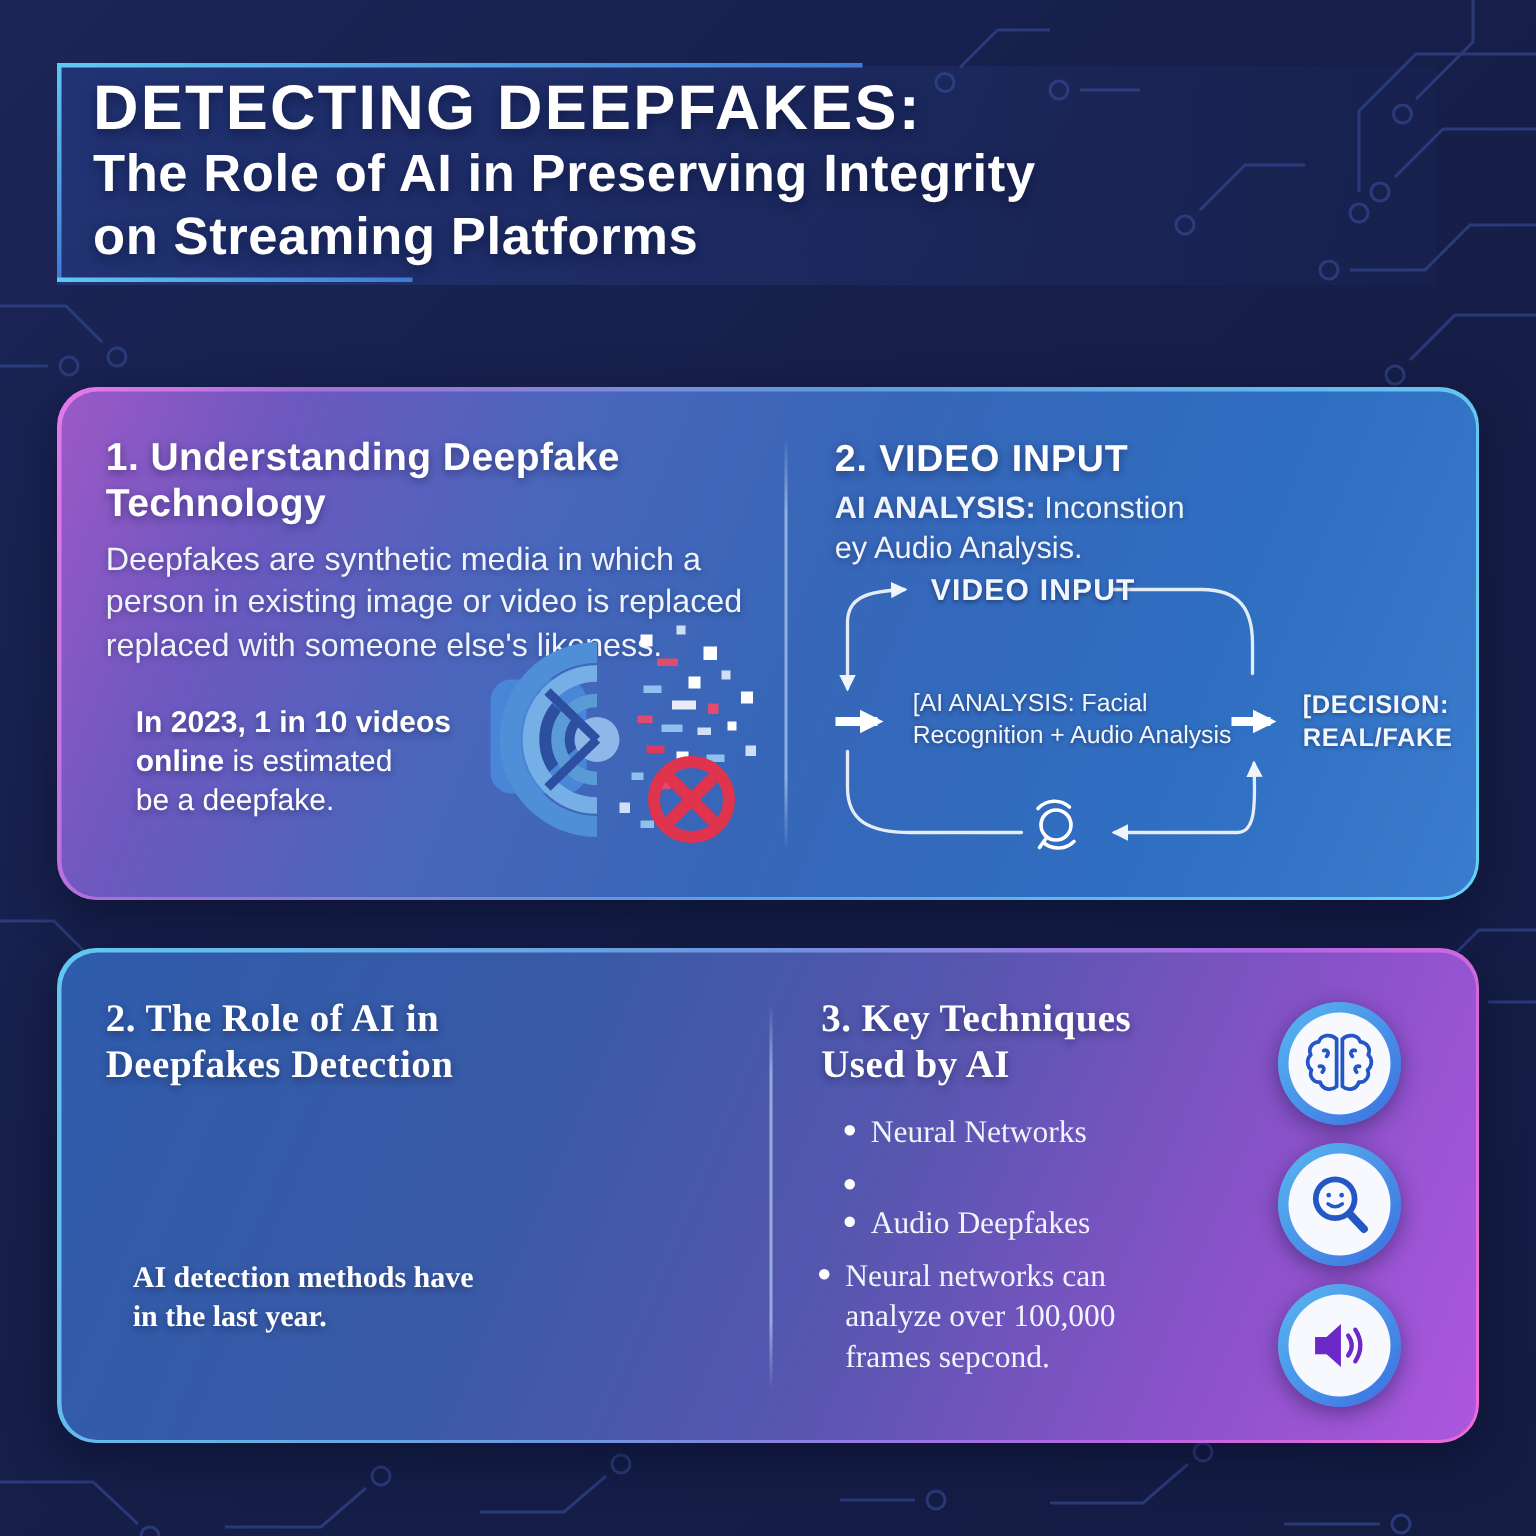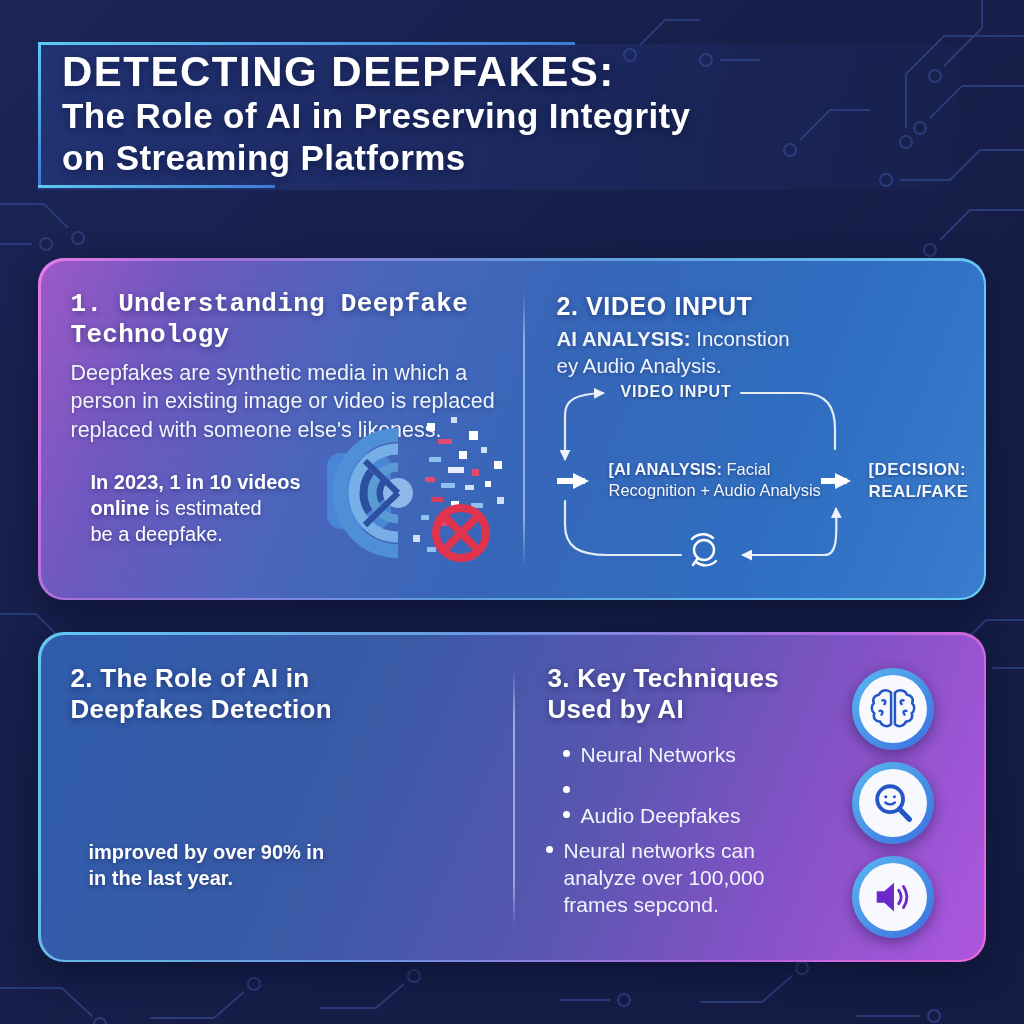--- a/index.html
+++ b/index.html
@@ -34,35 +34,36 @@
   #panel1 { left:38px; top:258px; width:948px; height:342px;
     background:linear-gradient(110deg,#e77ae9 0%,#a76fd9 16%,#5f9ade 48%,#66d2f6 100%); }
   #panel2 { left:38px; top:632px; width:948px; height:330px;
     background:linear-gradient(110deg,#62c8f1 0%,#6b97de 42%,#b066e2 76%,#f06ad9 100%); }
   .panel-inner { width:100%; height:100%; border-radius:24px; position:relative; overflow:hidden; }
   #panel1 .panel-inner {
     background:linear-gradient(112deg,#9c59c6 0%,#6e58c0 14%,#4a66bc 32%,#3766b8 52%,#2f6ec1 78%,#3a7ccd 100%);
   }
   #panel2 .panel-inner {
     background:linear-gradient(113deg,#2e5cab 0%,#3a5aa6 34%,#5956b0 58%,#8a52c9 80%,#ad57de 100%);
+    font-family:Liberation Serif, serif;
   }
   .divider { width:2px; background:linear-gradient(180deg,rgba(190,215,245,0),rgba(190,215,245,.65) 18%,rgba(190,215,245,.65) 82%,rgba(190,215,245,0)); }
 
   .h-panel { font-size:26px; font-weight:800; line-height:1.22; letter-spacing:.3px;
     text-shadow:0 2px 6px rgba(10,18,55,.45); }
   .body-txt { font-size:21.5px; line-height:1.33; color:#eef3fc;
     text-shadow:0 1px 4px rgba(10,18,55,.35); }
   .stat { font-size:20px; line-height:1.3; text-shadow:0 2px 5px rgba(10,18,55,.4);margin-left:18px; }
   .stat b { font-weight:800; }
 
   
   .flow-label { position:absolute; color:#f2f6fd; text-shadow:0 1px 3px rgba(10,18,55,.5); }
-  .fl-video { font-size:16px; font-weight:800; letter-spacing:.8px; }
+  .fl-video { font-size:20px; font-weight:800; letter-spacing:.8px; }
   .fl-analysis { font-size:16.5px; line-height:1.28; }
-  .fl-analysis b { font-weight:700;margin-top:20px; }
+  .fl-analysis b { font-weight:400;margin-top:20px; }
   .fl-decision { font-size:17px; font-weight:800; letter-spacing:.4px; line-height:1.3; }
 
   
   .bullet-row { display:flex; align-items:flex-start; margin-bottom:9px; }
   .bullet-dot { width:7px; height:7px; border-radius:50%; background:#fff; margin:9px 11px 0 0; flex:none; }
   .bullet-txt { font-size:21px; line-height:1.3; color:#f0f4fd; }
 
   
   .side-icon { position:absolute; width:82px; height:82px; border-radius:50%;
     background:linear-gradient(135deg,#59b8f0,#3a6fe0); display:flex; align-items:center; justify-content:center;
@@ -120,21 +121,21 @@
 <div class="abs bracket" style="left:38px;top:42px;width:537px;height:3px;"></div>
 <div class="abs bracket v" style="left:38px;top:42px;width:3px;height:146px;"></div>
 <div class="abs bracket" style="left:38px;top:185px;width:237px;height:3px;"></div>
 <div class="abs title1">DETECTING DEEPFAKES:</div>
 <div class="abs title2">The Role of AI in Preserving Integrity</div>
 <div class="abs title3">on Streaming Platforms</div>
 
 <div id="panel1" class="panel">
   <div class="panel-inner">
 
-    <div class="abs h-panel" style="left:30px;top:28px;font-family:Liberation Mono, monospace;">
+    <div class="abs h-panel" style="left:30px;top:28px;">
       <div>1. Understanding Deepfake</div>
       <div>Technology</div>
     </div>
     <div class="abs body-txt" style="left:30px;top:98px;width:428px;">Deepfakes are synthetic media in which a person in existing image or video is replaced replaced with someone else's likeness.</div>
     <div class="abs stat" style="left:32px;top:208px;">
       <div><b>In 2023, 1 in 10 videos</b></div>
       <div><b>online</b><span> is estimated</span></div>
       <div><span>be a deepfake.</span></div>
     </div>
 
@@ -227,21 +228,21 @@
 </div>
 
 <div id="panel2" class="panel">
   <div class="panel-inner">
 
     <div class="abs h-panel" style="left:30px;top:28px;">
       <div>2. The Role of AI in</div>
       <div>Deepfakes Detection</div>
     </div>
     <div class="abs stat" style="left:30px;top:204px;font-weight:800;">
-      <div>improved by over 90% in</div>
+      <div>AI detection methods have</div>
       <div>in the last year.</div>
     </div>
 
     <div class="abs divider" style="left:472px;top:34px;height:258px;"></div>
 
     <div class="abs h-panel" style="left:507px;top:28px;">
       <div>3. Key Techniques</div>
       <div>Used by AI</div>
     </div>
     <div class="abs" style="left:522px;top:106px;width:260px;">

